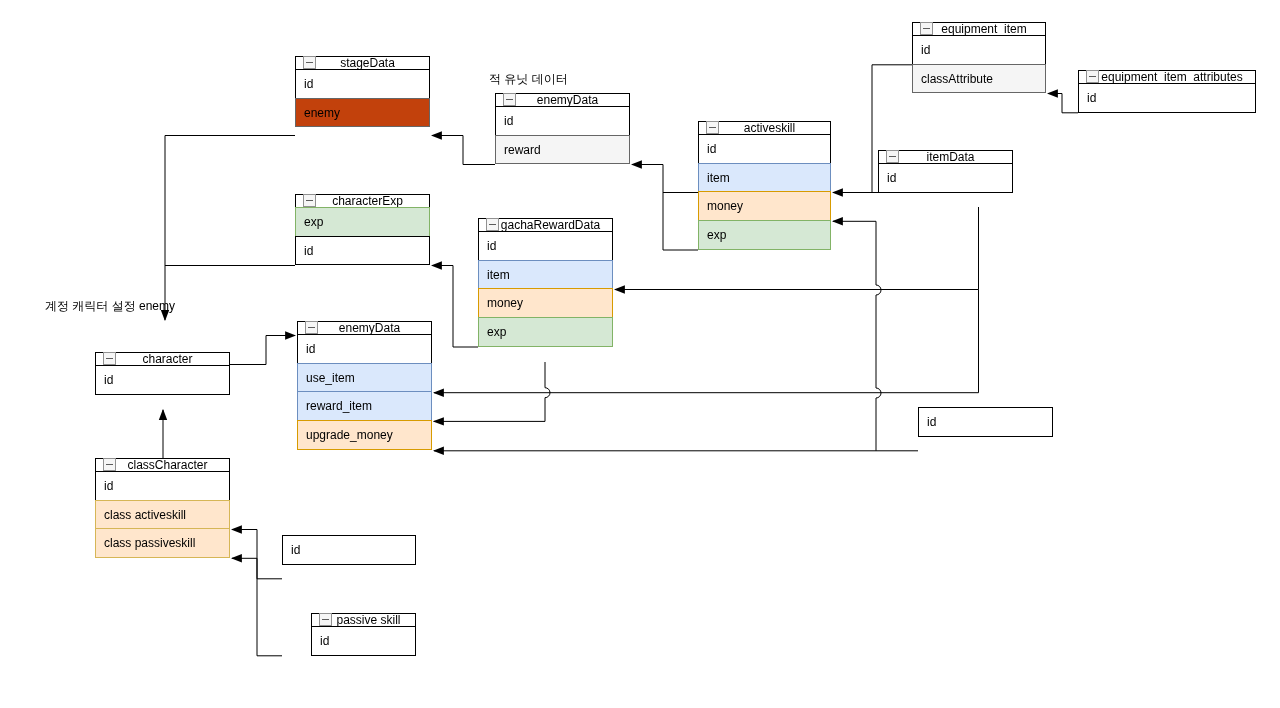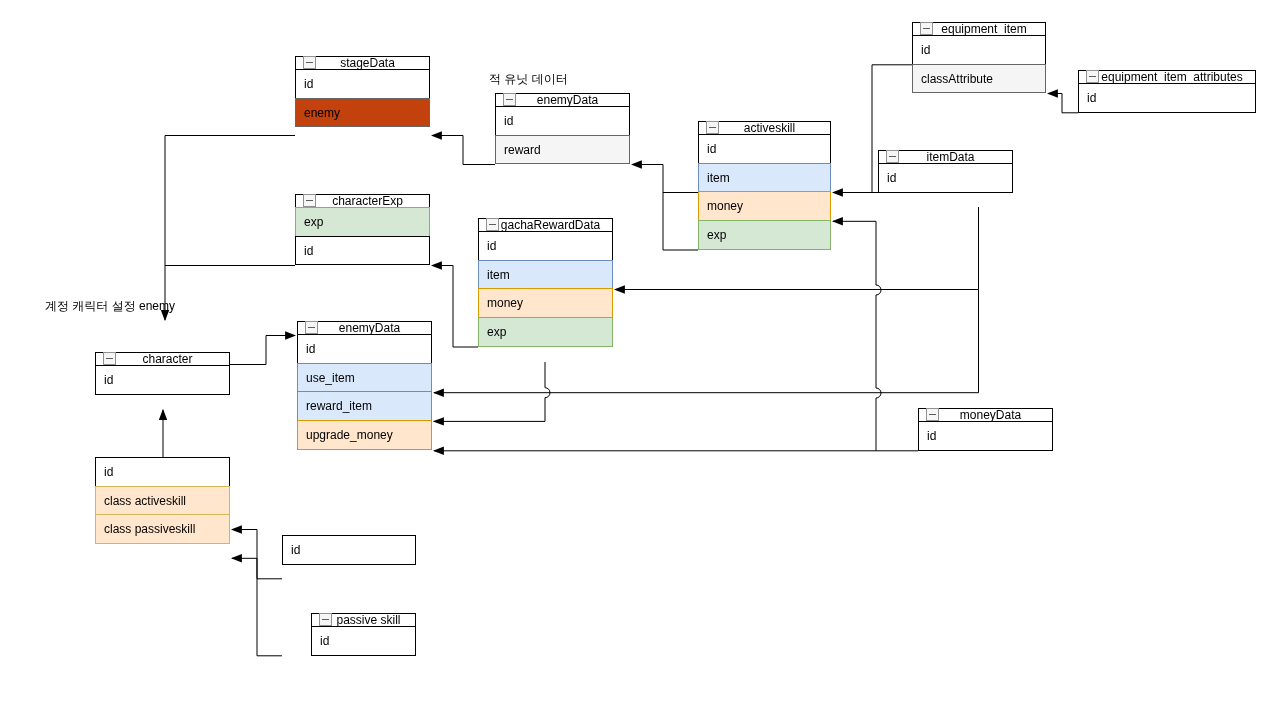--- a/index.html
+++ b/index.html
@@ -210,31 +210,31 @@
         <span>use_item</span>
       </div>
       <div class="er-row" style="background: rgb(218, 232, 252); border-color: rgb(108, 142, 191);">
         <span>reward_item</span>
       </div>
       <div class="er-row" style="background: rgb(255, 230, 204); border-color: rgb(215, 155, 0);">
         <span>upgrade_money</span>
       </div>
     </div>
     <div class="er-table" style="left: 918px; top: 408px; width: 135px;">
-      <div class="er-header">
-        <span class="collapse-icon">
-          <i></i>
-        </span>
-        <span class="er-title">moneyData</span>
-      </div>
       <div class="er-row" style="background: rgb(255, 255, 255); border-color: rgb(0, 0, 0);">
         <span>id</span>
       </div>
     </div>
     <div class="er-table" style="left: 95px; top: 458px; width: 135px;">
+      <div class="er-header">
+        <span class="collapse-icon">
+          <i></i>
+        </span>
+        <span class="er-title">classCharacter</span>
+      </div>
       <div class="er-row" style="background: rgb(255, 255, 255); border-color: rgb(0, 0, 0);">
         <span>id</span>
       </div>
       <div class="er-row" style="background: rgb(255, 230, 204); border-color: rgb(214, 182, 86);">
         <span>class activeskill</span>
       </div>
       <div class="er-row" style="background: rgb(255, 230, 204); border-color: rgb(214, 182, 86);">
         <span>class passiveskill</span>
       </div>
     </div>

